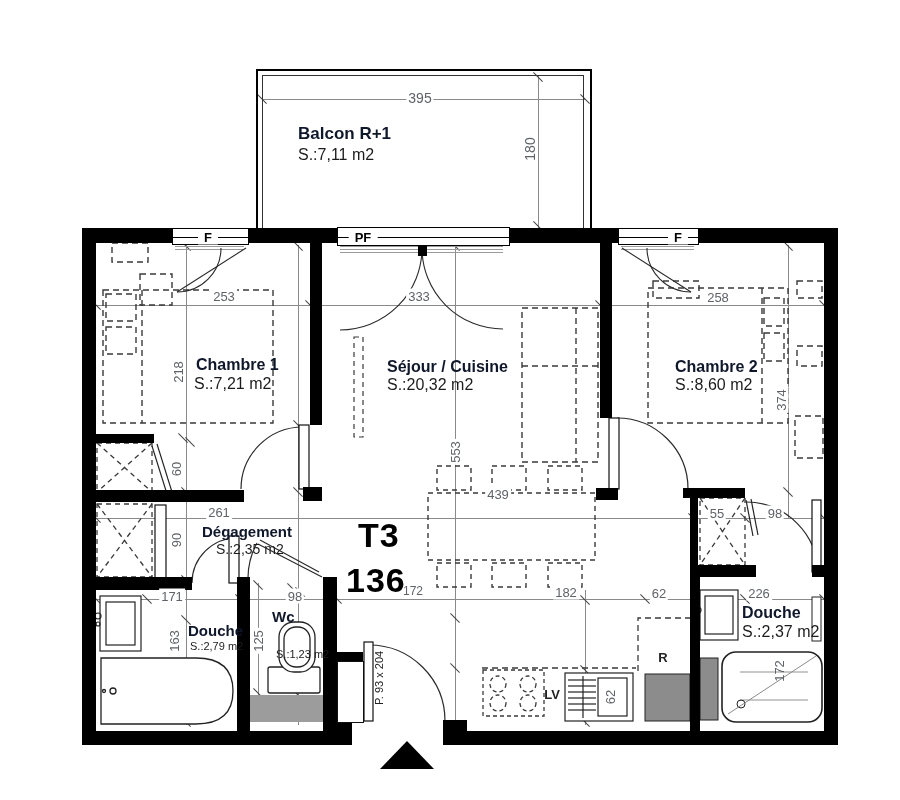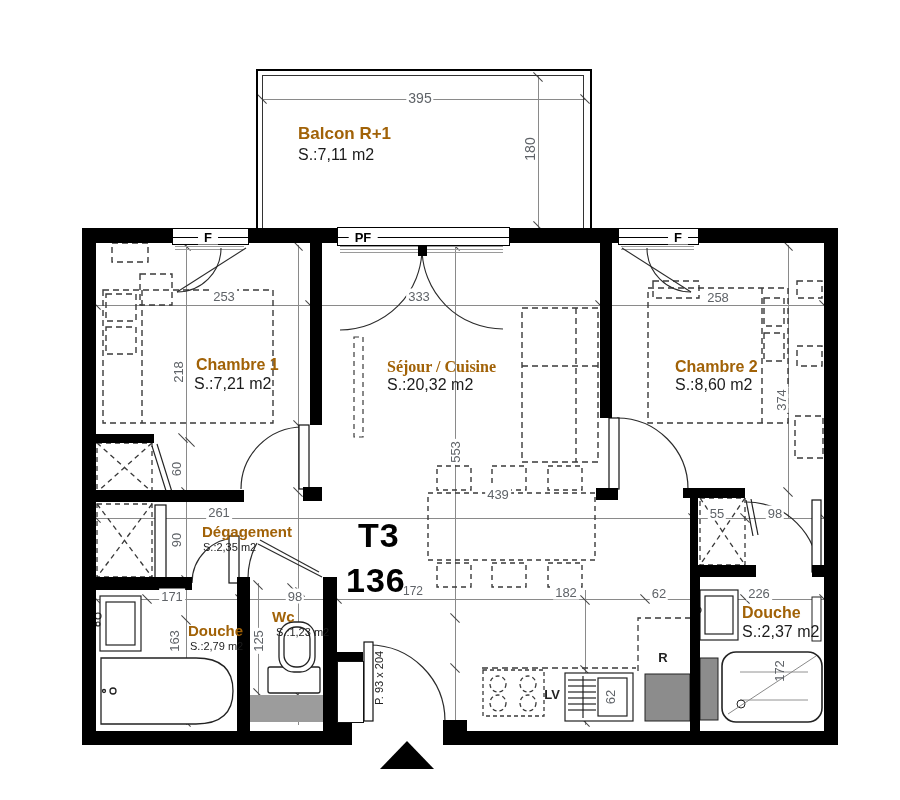--- a/index.html
+++ b/index.html
@@ -2,21 +2,21 @@
 <html><head>
 <meta charset="utf-8">
 <style>
   html,body{margin:0;padding:0;background:#fff;}
   #plan{position:relative;width:900px;height:800px;background:#ffffff;
         font-family:"Liberation Sans", sans-serif;overflow:hidden;}
   .wall{position:absolute;background:#000;z-index:30;}
   .dimline{position:absolute;background:#8a8a8a;z-index:5;}
   .tk{position:absolute;width:13px;height:1px;background:#444;z-index:6;
       transform:translate(-50%,-50%) rotate(45deg);}
-  .lbl{position:absolute;z-index:50;color:#a16207;white-space:nowrap;}
+  .lbl{position:absolute;z-index:50;color:#0f172a;white-space:nowrap;}
   .room-name{font-weight:bold;font-size:16px;}
   .room-name.sm{font-size:15px;}
   .area{font-size:16px;color:#1c1c1c;}
   .dim{position:absolute;z-index:45;font-size:13px;color:#5f6368;background:#fff;
        padding:0 2px;white-space:nowrap;transform:translate(-50%,-50%);}
   .dim.rot{transform:translate(-50%,-50%) rotate(-90deg);}
   .dim.nobg{background:transparent;}
   .big{position:absolute;z-index:50;font-weight:bold;font-size:34px;color:#000;letter-spacing:1px;}
   .win{position:absolute;background:#fff;border:1px solid #000;z-index:35;}
   .win .mid{position:absolute;left:0;right:0;top:50%;height:1px;background:#000;}
@@ -307,34 +307,34 @@
   <div class="winlbl" style="left:678px;top:237px;">F</div>
 
   <div class="panel" style="left:337px;top:661px;width:25px;height:60px;"></div>
 
   <div class="lbl room-name" style="left:298px;top:124px;font-size:17px;">Balcon R+1</div>
   <div class="lbl area" style="left:298px;top:146px;">S.:7,11 m2</div>
 
   <div class="lbl room-name" style="left:196px;top:356px;">Chambre 1</div>
   <div class="lbl area" style="left:194px;top:375px;">S.:7,21 m2</div>
 
-  <div class="lbl room-name" style="left:387px;top:358px;font-family:Liberation Serif, serif;">Séjour / Cuisine</div>
+  <div class="lbl room-name" style="left:387px;top:358px;">Séjour / Cuisine</div>
   <div class="lbl area" style="left:387px;top:376px;">S.:20,32 m2</div>
 
   <div class="lbl room-name" style="left:675px;top:358px;">Chambre 2</div>
   <div class="lbl area" style="left:675px;top:376px;">S.:8,60 m2</div>
 
   <div class="lbl room-name sm" style="left:202px;top:523px;">Dégagement</div>
-  <div class="lbl area" style="left:203px;top:541px;font-size:11px;">S.:2,35 m2</div>
+  <div class="lbl area" style="left:216px;top:541px;font-size:14px;">S.:2,35 m2</div>
 
   <div class="lbl room-name sm" style="left:188px;top:622px;">Douche</div>
   <div class="lbl area" style="left:190px;top:640px;font-size:11px;">S.:2,79 m2</div>
 
   <div class="lbl room-name sm" style="left:272px;top:608px;">Wc</div>
-  <div class="lbl area" style="left:276px;top:626px;font-size:11px;text-align:right;">S.:1,23 m2</div>
+  <div class="lbl area" style="left:276px;top:648px;font-size:11px;text-align:right;">S.:1,23 m2</div>
 
   <div class="lbl room-name" style="left:742px;top:604px;">Douche</div>
   <div class="lbl area" style="left:742px;top:623px;">S.:2,37 m2</div>
 
   <div class="big" style="left:358px;top:516px;">T3</div>
   <div class="big" style="left:346px;top:561px;">136</div>
 
   <div class="dim nobg applbl" style="left:552px;top:694px;color:#222;font-size:13px;">LV</div>
   <div class="dim nobg applbl" style="left:663px;top:657px;color:#222;font-size:13px;">R</div>
 

